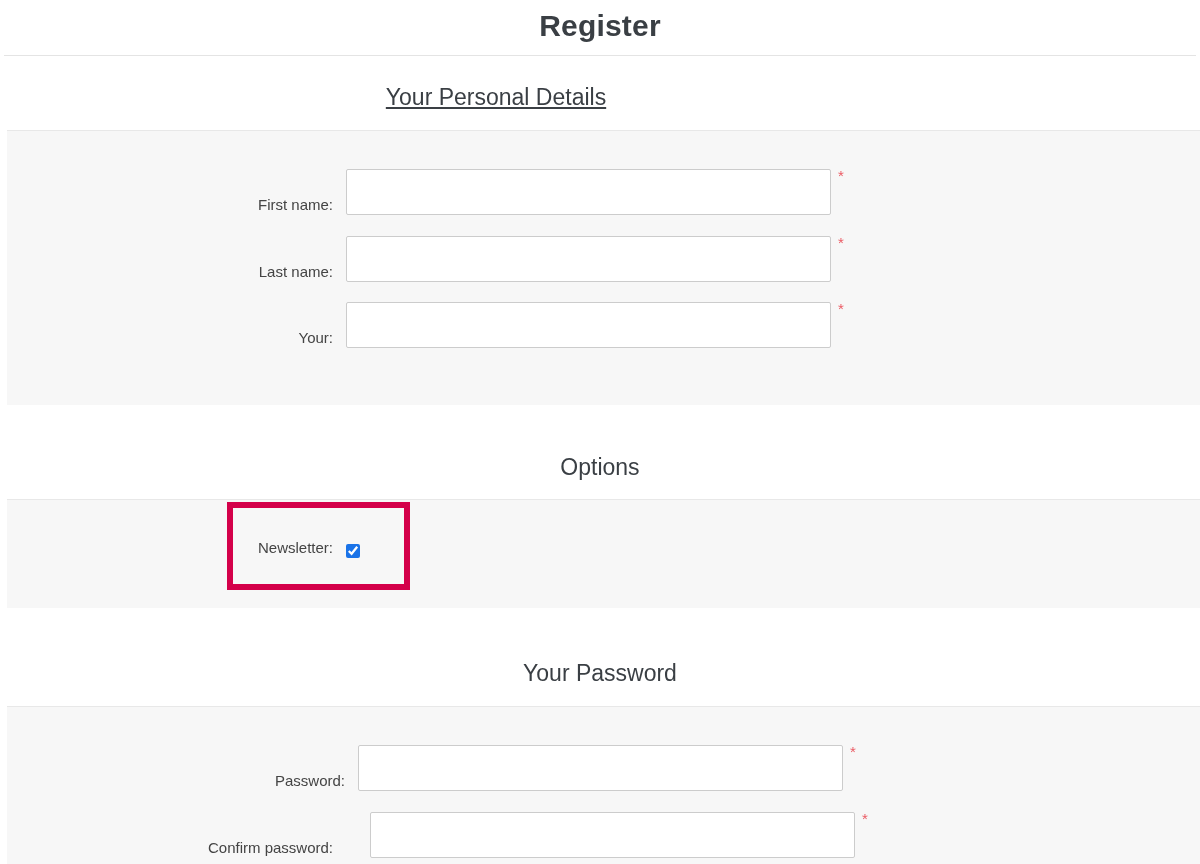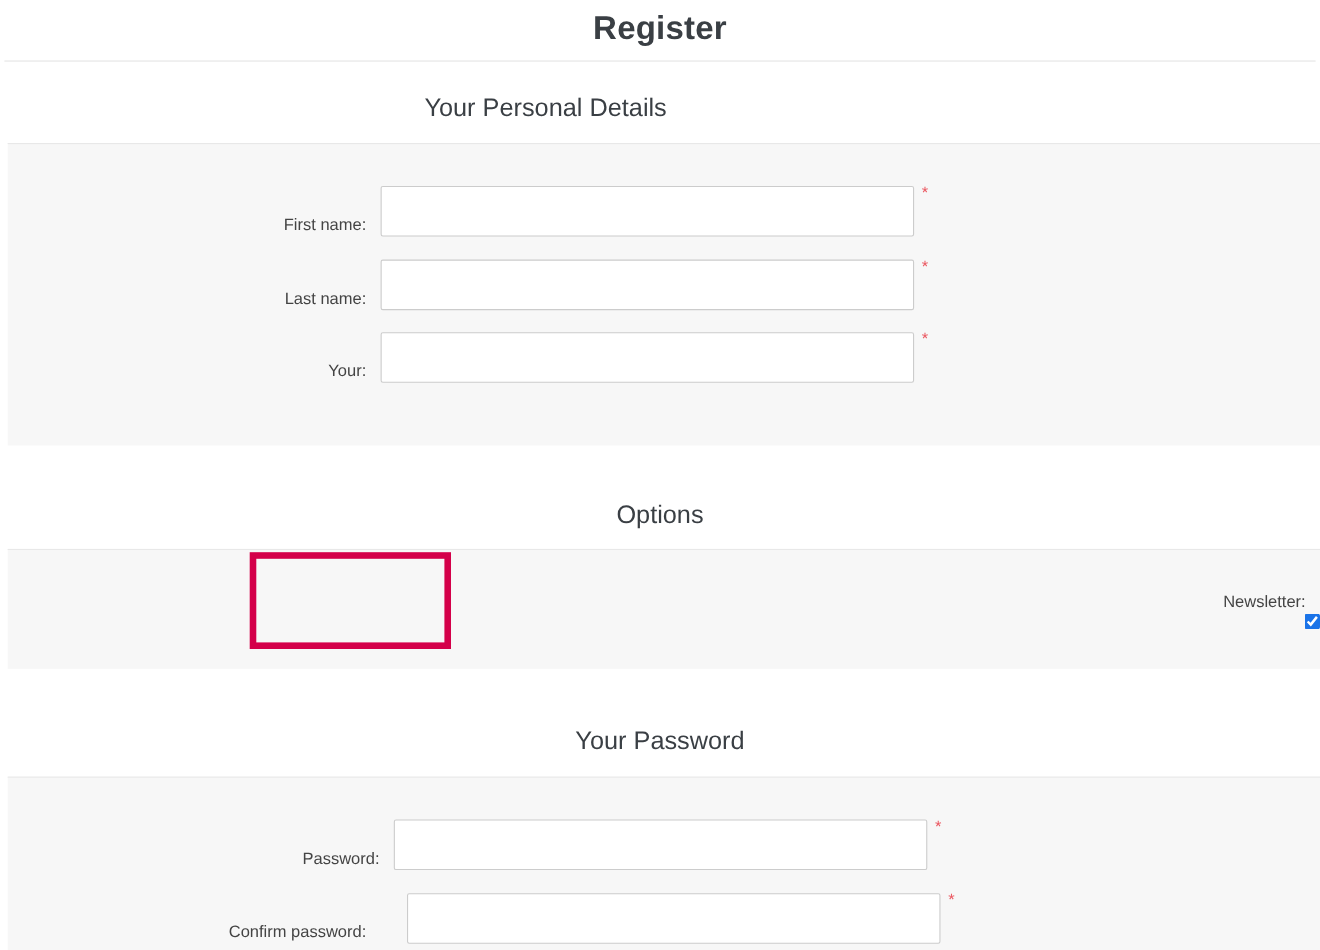--- a/index.html
+++ b/index.html
@@ -97,29 +97,29 @@
   .checkbox-input {
     width: 14px;
     height: 14px;
     margin: 0;
     padding: 0;
     accent-color: #1a73e8;
     cursor: pointer;
   }
 
   
-  #personal-heading { position: absolute; left: 0; top: 82px; width: 992px; }
+  #personal-heading { position: absolute; left: 0; top: 82px; width: 992px; text-decoration: underline; }
   #personal-panel   { position: absolute; left: 0; top: 130px; width: 1200px; height: 275px; }
   #personal-row-0   { position: absolute; left: 0; top: 38px;  width: 1193px; }
   #personal-row-1   { position: absolute; left: 0; top: 105px; width: 1193px; }
   #personal-row-2   { position: absolute; left: 0; top: 171px; width: 1193px; }
 
   #options-heading  { position: absolute; left: 0; top: 452px; width: 1200px; }
   #options-panel    { position: absolute; left: 0; top: 499px; width: 1200px; height: 109px; }
-  #options-row-0    { position: absolute; left: 0; top: 38px;  width: 1193px; flex-direction: column; }
+  #options-row-0    { position: absolute; left: 0; top: 38px;  width: 1193px; }
 
   #password-heading { position: absolute; left: 0; top: 658px; width: 1200px; }
   #password-panel   { position: absolute; left: 0; top: 706px; width: 1200px; height: 158px; }
   #password-row-0   { position: absolute; left: 12px; top: 38px;  width: 1193px; }
   #password-row-1   { position: absolute; left: 0; top: 105px; width: 1193px; gap: 24px; }
 
   
   .annotation-box {
     position: absolute;
     left: 227px;

